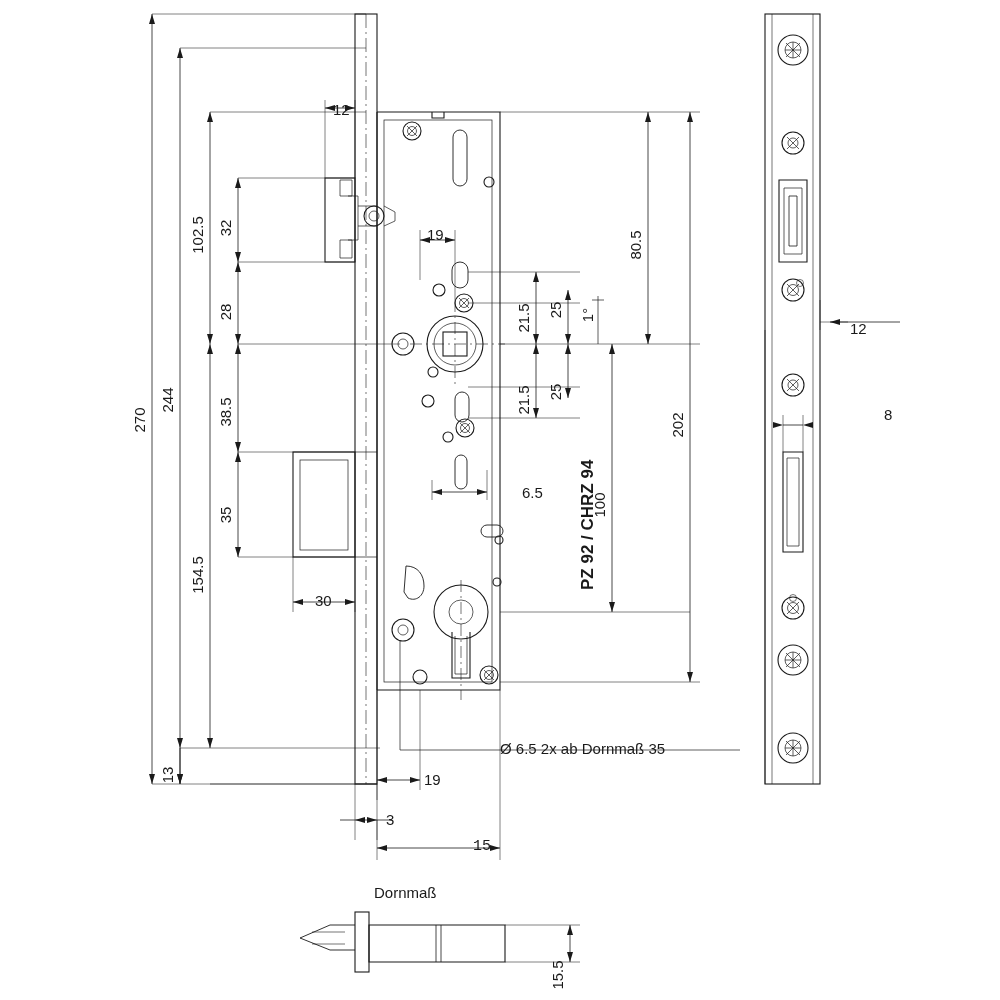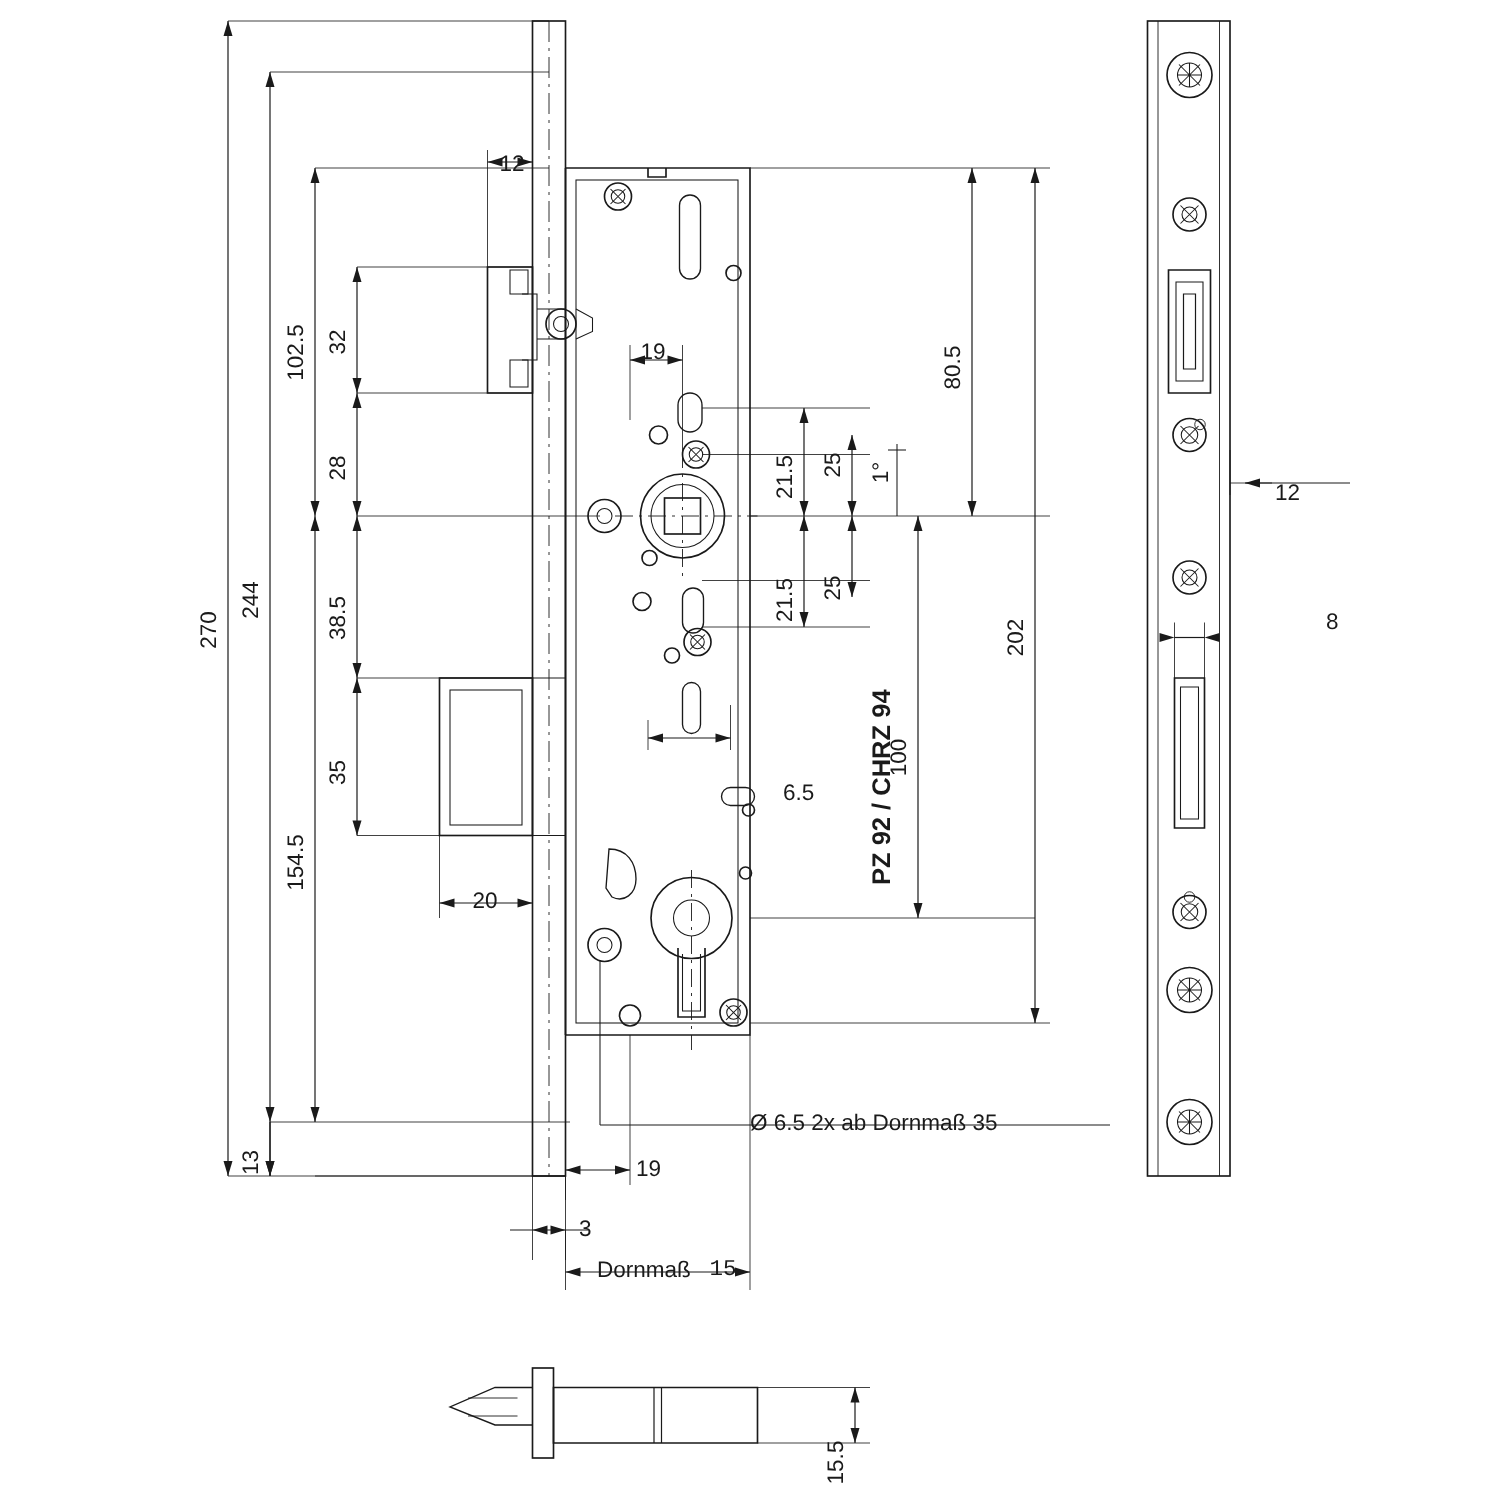--- a/index.html
+++ b/index.html
@@ -307,26 +307,26 @@
 <div class="dimtxt vert" style="left:686px;top:425px;transform:rotate(-90deg) translate(-50%,-100%);">202</div>
 <div class="dimtxt vert" style="left:608px;top:505px;transform:rotate(-90deg) translate(-50%,-100%);">100</div>
 <div class="dimtxt vert" style="left:564px;top:310px;transform:rotate(-90deg) translate(-50%,-100%);">25</div>
 <div class="dimtxt vert" style="left:564px;top:392px;transform:rotate(-90deg) translate(-50%,-100%);">25</div>
 <div class="dimtxt vert" style="left:532px;top:318px;transform:rotate(-90deg) translate(-50%,-100%);">21.5</div>
 <div class="dimtxt vert" style="left:532px;top:400px;transform:rotate(-90deg) translate(-50%,-100%);">21.5</div>
 <div class="dimtxt vert" style="left:596px;top:315px;transform:rotate(-90deg) translate(-50%,-100%);">1°</div>
 
 <div class="dimtxt" style="left:333px;top:101px;">12</div>
 <div class="dimtxt" style="left:427px;top:226px;">19</div>
-<div class="dimtxt" style="left:522px;top:484px;margin-top:36px;">6.5</div>
-<div class="dimtxt" style="left:315px;top:592px;">20</div>
+<div class="dimtxt" style="left:522px;top:484px;">6.5</div>
+<div class="dimtxt" style="left:315px;top:592px;">30</div>
 <div class="dimtxt" style="left:424px;top:771px;">19</div>
 <div class="dimtxt" style="left:386px;top:811px;">3</div>
 <div class="dimtxt" style="left:473px;top:838px;font-family:Liberation Mono, monospace;">15</div>
-<div class="dimtxt" style="left:374px;top:838px;margin-left:24px;">Dornmaß</div>
+<div class="dimtxt" style="left:374px;top:884px;">Dornmaß</div>
 
 <div class="dimtxt vert bold" style="left:598px;top:590px;transform:rotate(-90deg) translate(0,-100%);">PZ 92 / CHRZ 94</div>
 
 <div class="dimtxt" style="left:500px;top:740px;">Ø 6.5  2x ab Dornmaß 35</div>
 
 <div class="dimtxt" style="left:850px;top:320px;">12</div>
 <div class="dimtxt" style="left:884px;top:406px;">8</div>
 
 <div class="dimtxt vert" style="left:566px;top:975px;transform:rotate(-90deg) translate(-50%,-100%);">15.5</div>
 

